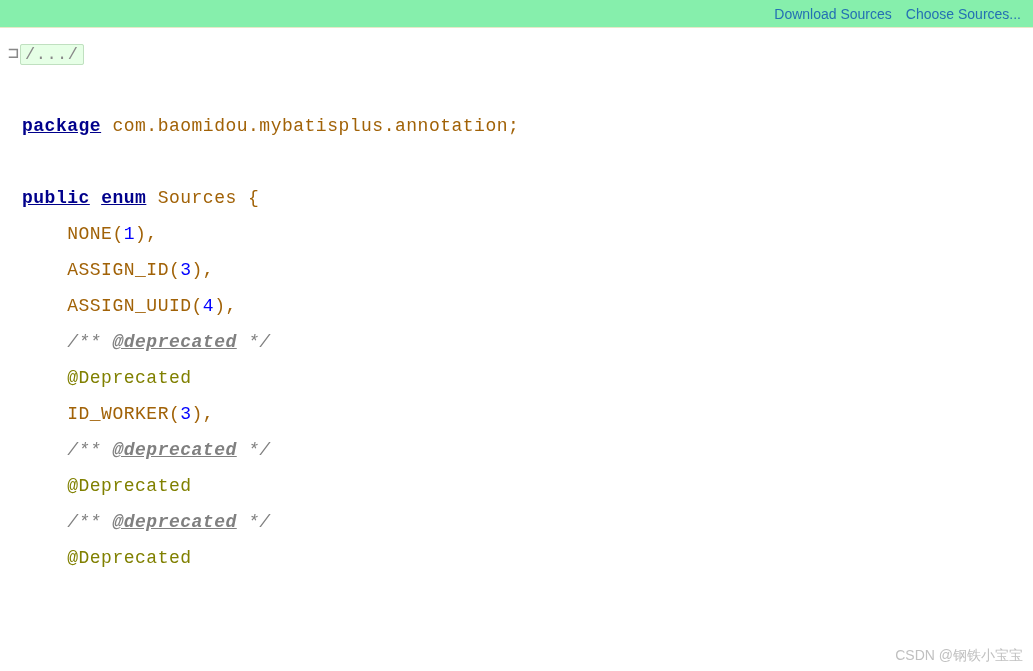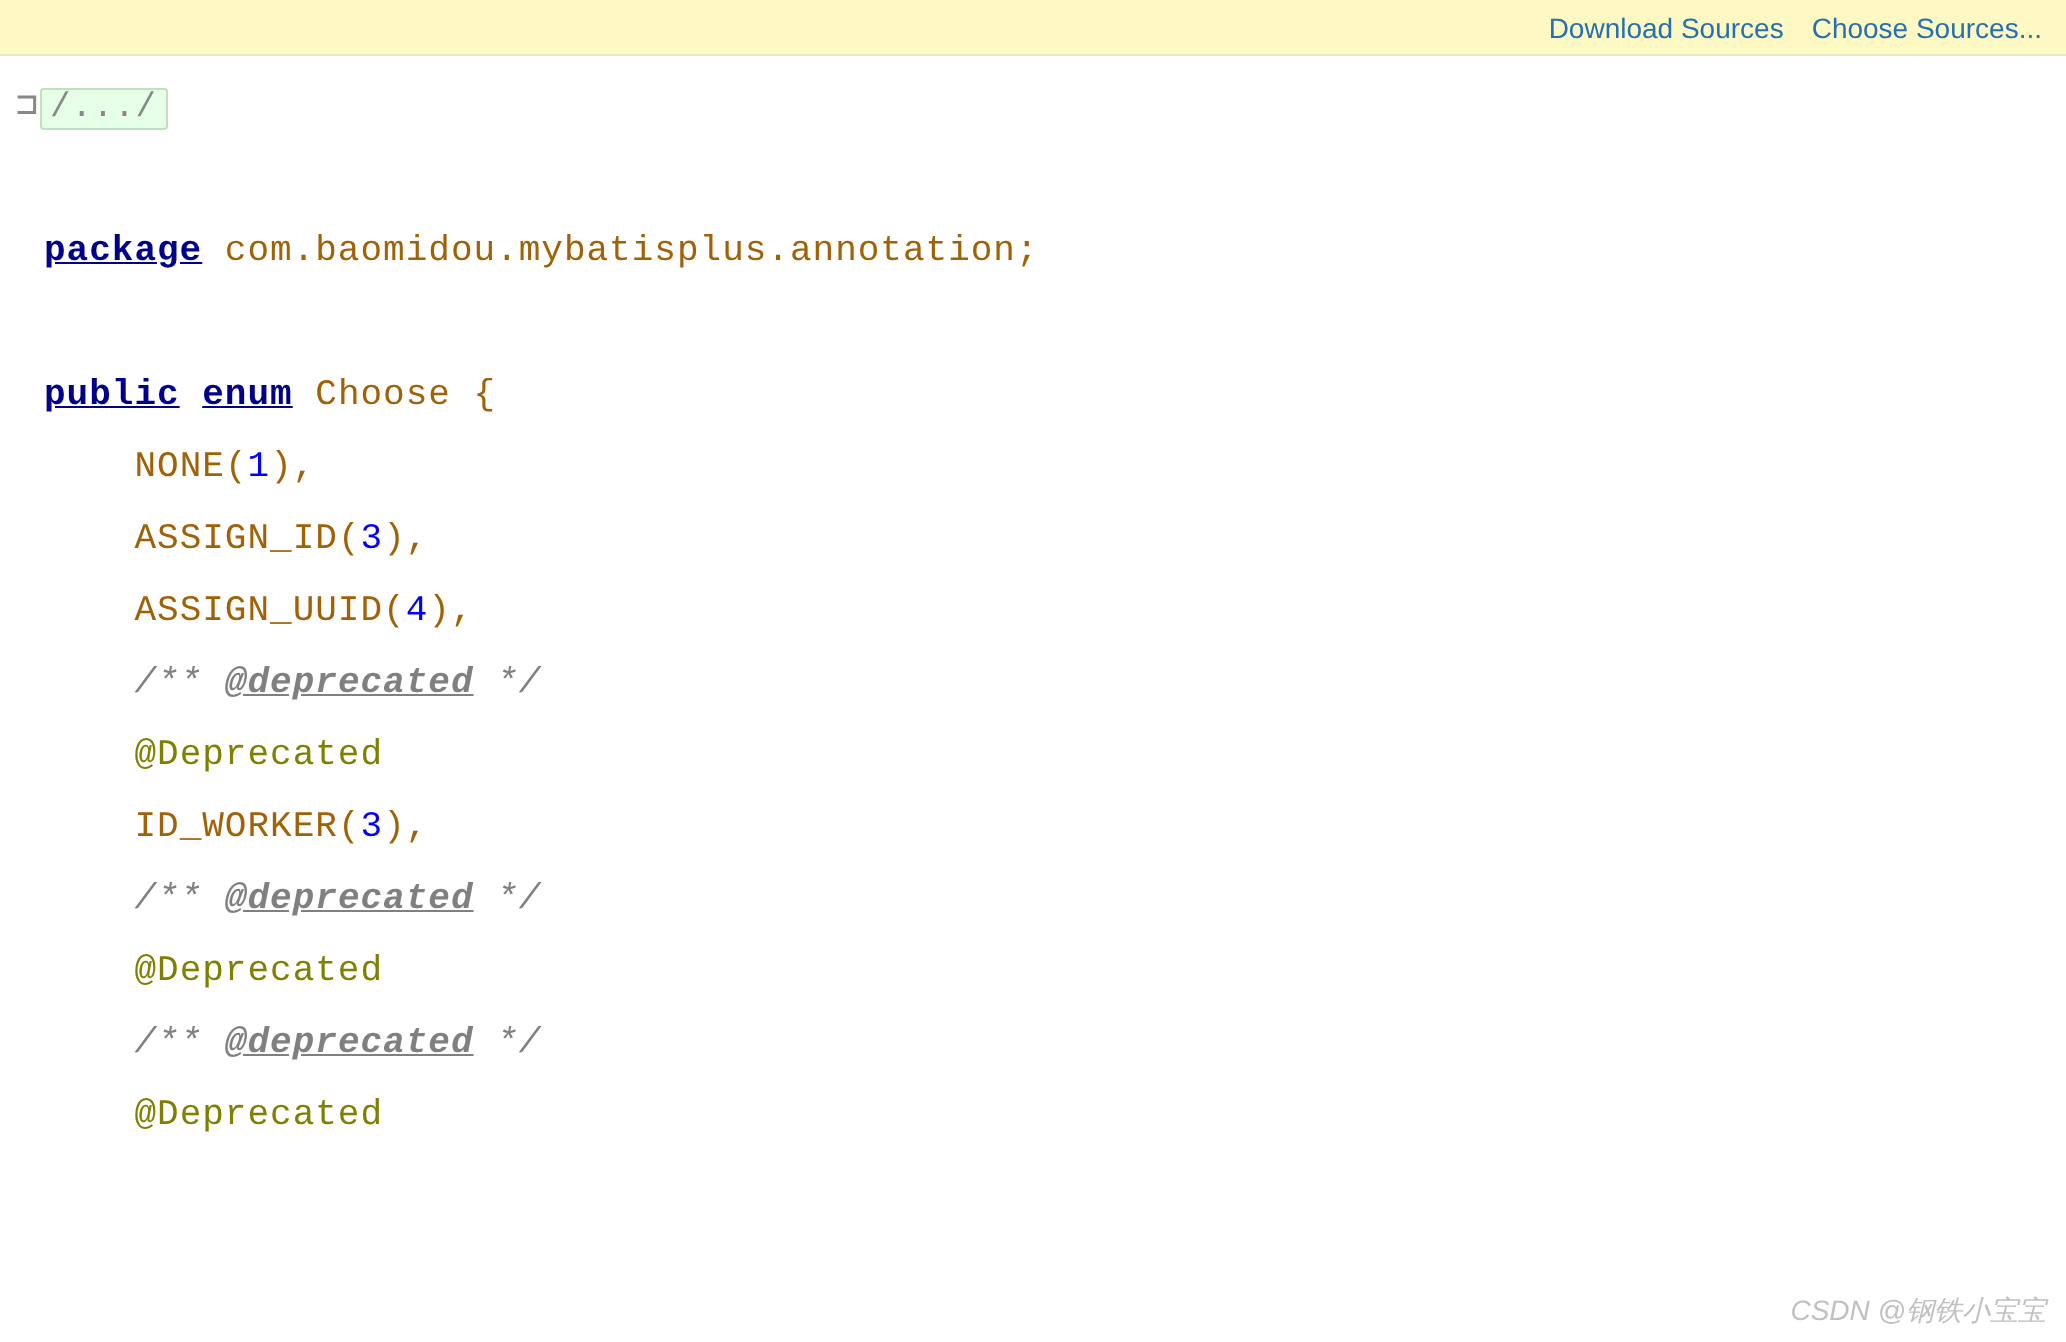--- a/index.html
+++ b/index.html
@@ -10,21 +10,21 @@
     body {
       font-family: 'Consolas', 'Monaco', 'Courier New', monospace;
       font-size: 18px;
       background: #ffffff;
       width: 1033px;
       height: 671px;
       overflow: hidden;
       position: relative;
     }
     .notification-bar {
-      background: #fef9c3;
+      background: #86efac;
       border-bottom: 1px solid #e8e8c8;
       height: 28px;
       display: flex;
       justify-content: flex-end;
       align-items: center;
       padding-right: 12px;
       gap: 14px;
     }
     .notification-link {
       color: #2470b3;
@@ -81,40 +81,39 @@
       font-weight: bold;
       text-decoration: underline;
     }
     .watermark {
       position: absolute;
       bottom: 6px;
       right: 10px;
       color: #c0c0c0;
       font-family: Arial, sans-serif;
       font-size: 14px;
-      font-style: italic;
     }
     .first-line {
       padding-left: 4px;
     }
   </style>
 </head>
 <body>
 
 <div class="notification-bar">
   <span class="notification-link">Download Sources</span>
   <span class="notification-link">Choose Sources...</span>
 </div>
 
 <div class="code-area">
   <div class="first-line"><span class="gutter-mark">⊐</span><span class="fold-marker">/.../</span></div>
   <div class="code-line">&nbsp;</div>
   <div class="code-line"><span class="keyword">package</span><span class="plain"> com.baomidou.mybatisplus.annotation;</span></div>
   <div class="code-line">&nbsp;</div>
-  <div class="code-line"><span class="keyword">public</span><span> </span><span class="keyword">enum</span><span class="plain"> Choose {</span></div>
+  <div class="code-line"><span class="keyword">public</span><span> </span><span class="keyword">enum</span><span class="plain"> Sources {</span></div>
   <div class="code-line">    <span class="plain">NONE</span><span class="plain">(</span><span class="number">1</span><span class="plain">),</span></div>
   <div class="code-line">    <span class="plain">ASSIGN_ID</span><span class="plain">(</span><span class="number">3</span><span class="plain">),</span></div>
   <div class="code-line">    <span class="plain">ASSIGN_UUID</span><span class="plain">(</span><span class="number">4</span><span class="plain">),</span></div>
   <div class="code-line">    <span class="comment">/** </span><span class="comment-tag">@deprecated</span><span class="comment"> */</span></div>
   <div class="code-line">    <span class="annotation">@Deprecated</span></div>
   <div class="code-line">    <span class="plain">ID_WORKER</span><span class="plain">(</span><span class="number">3</span><span class="plain">),</span></div>
   <div class="code-line">    <span class="comment">/** </span><span class="comment-tag">@deprecated</span><span class="comment"> */</span></div>
   <div class="code-line">    <span class="annotation">@Deprecated</span></div>
   <div class="code-line">    <span class="comment">/** </span><span class="comment-tag">@deprecated</span><span class="comment"> */</span></div>
   <div class="code-line">    <span class="annotation">@Deprecated</span></div>

